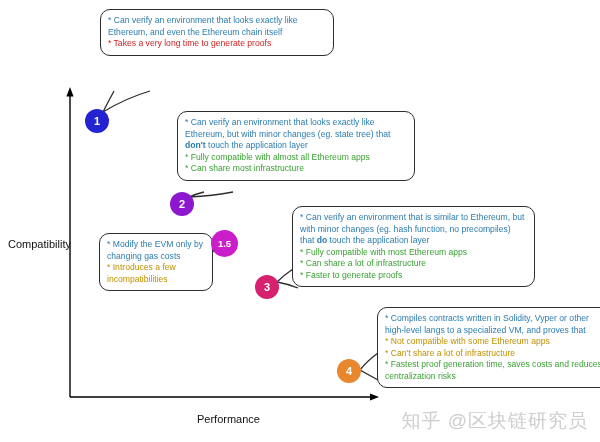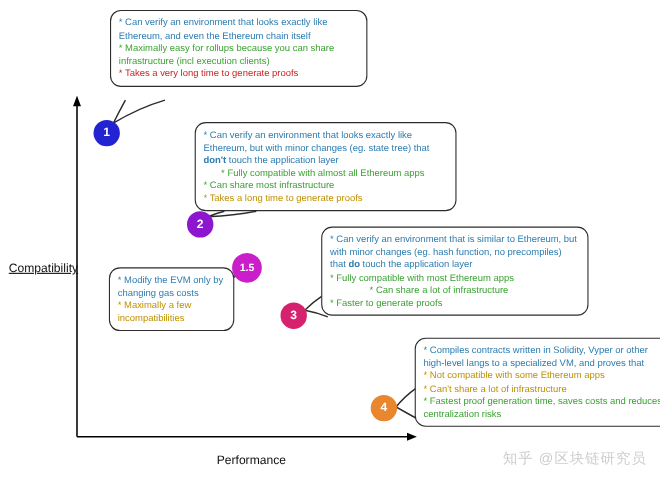--- a/index.html
+++ b/index.html
@@ -14,33 +14,33 @@
   }
   .pt{white-space:normal;}
   .badge{
     position:absolute;z-index:4;border-radius:50%;color:#ffffff;font-weight:bold;
     display:flex;align-items:center;justify-content:center;font-size:11px;
   }
   .bsm{width:24px;height:24px;}
   .bmd{width:27px;height:27px;font-size:9.5px;}
   .c1{left:100px;top:9px;width:218px;}
   .c2{left:177px;top:111px;width:222px;}
-  .c25{left:99px;top:243px;width:98px;}
+  .c25{left:99px;top:233px;width:98px;}
   .c3{left:292px;top:206px;width:227px;}
   .c4{left:377px;top:307px;width:217px;}
   .b1{left:85px;top:109px;}
   .b2{left:170px;top:192px;}
   .b25{left:211px;top:230px;}
   .b3{left:255px;top:275px;}
   .b4{left:337px;top:359px;}
   .axis-label{position:absolute;color:#111;font-size:11px;z-index:1;}
-  .ylab{left:8px;top:238px;text-decoration:underline;}
+  .ylab{left:8px;top:238px;}
   .xlab{left:197px;top:413px;}
   .watermark{
-    position:absolute;right:12px;top:408px;font-size:13px;z-index:1;letter-spacing:1px;
+    position:absolute;right:12px;top:408px;font-size:19px;z-index:1;letter-spacing:1px;
   }
 </style>
 </head>
 <body>
 
 <div class="canvas">
 
   <svg class="overlay" viewBox="0 0 600 442" aria-hidden="true">
 
     <g>
@@ -60,37 +60,35 @@
       <path d="M293,269 Q284,275 277,282 Q288,284 298,288"></path>
       <path d="M378,353 Q367,361 360,370 Q369,375 378,380"></path>
     </g>
   </svg>
 
   <div class="axis-label ylab">Compatibility</div>
   <div class="axis-label xlab">Performance</div>
 
   <div class="callout c1">
       <div class="pt" style="color: rgb(43, 124, 176);"><span>* Can verify an environment that looks exactly like Ethereum, and even the Ethereum chain itself</span></div>
-      <div class="pt" style="color: rgb(59, 161, 51);"><span>* Maximally easy for rollups because you can share infrastructure (incl execution clients)</span></div>
       <div class="pt" style="color: rgb(204, 34, 34);"><span>* Takes a very long time to generate proofs</span></div>
     </div>
   <div class="callout c2">
       <div class="pt" style="color: rgb(43, 124, 176);"><span>* Can verify an environment that looks exactly like Ethereum, but with minor changes (eg. state tree) that </span><span style="font-weight: bold;">don't</span><span> touch the application layer</span></div>
-      <div class="pt" style="color: rgb(59, 161, 51); margin-left: 16px;"><span>* Fully compatible with almost all Ethereum apps</span></div>
+      <div class="pt" style="color: rgb(59, 161, 51);"><span>* Fully compatible with almost all Ethereum apps</span></div>
       <div class="pt" style="color: rgb(59, 161, 51);"><span>* Can share most infrastructure</span></div>
-      <div class="pt" style="color: rgb(191, 144, 0);"><span>* Takes a long time to generate proofs</span></div>
     </div>
   <div class="callout c25">
       <div class="pt" style="color: rgb(43, 124, 176);"><span>* Modify the EVM only by changing gas costs</span></div>
-      <div class="pt" style="color: rgb(191, 144, 0);"><span>* Maximally a few incompatibilities</span></div>
+      <div class="pt" style="color: rgb(191, 144, 0);"><span>* Introduces a few incompatibilities</span></div>
     </div>
   <div class="callout c3">
       <div class="pt" style="color: rgb(43, 124, 176);"><span>* Can verify an environment that is similar to Ethereum, but with minor changes (eg. hash function, no precompiles) that </span><span style="font-weight: bold;">do</span><span> touch the application layer</span></div>
       <div class="pt" style="color: rgb(59, 161, 51);"><span>* Fully compatible with most Ethereum apps</span></div>
-      <div class="pt" style="color: rgb(59, 161, 51); margin-left: 36px;"><span>* Can share a lot of infrastructure</span></div>
+      <div class="pt" style="color: rgb(59, 161, 51);"><span>* Can share a lot of infrastructure</span></div>
       <div class="pt" style="color: rgb(59, 161, 51);"><span>* Faster to generate proofs</span></div>
     </div>
   <div class="callout c4">
       <div class="pt" style="color: rgb(43, 124, 176);"><span>* Compiles contracts written in Solidity, Vyper or other high-level langs to a specialized VM, and proves that</span></div>
       <div class="pt" style="color: rgb(191, 144, 0);"><span>* Not compatible with some Ethereum apps</span></div>
       <div class="pt" style="color: rgb(191, 144, 0);"><span>* Can't share a lot of infrastructure</span></div>
       <div class="pt" style="color: rgb(59, 161, 51);"><span>* Fastest proof generation time, saves costs and reduces centralization risks</span></div>
     </div>
 
   <div class="badge bsm b1" style="background: rgb(35, 35, 209);">1</div>

